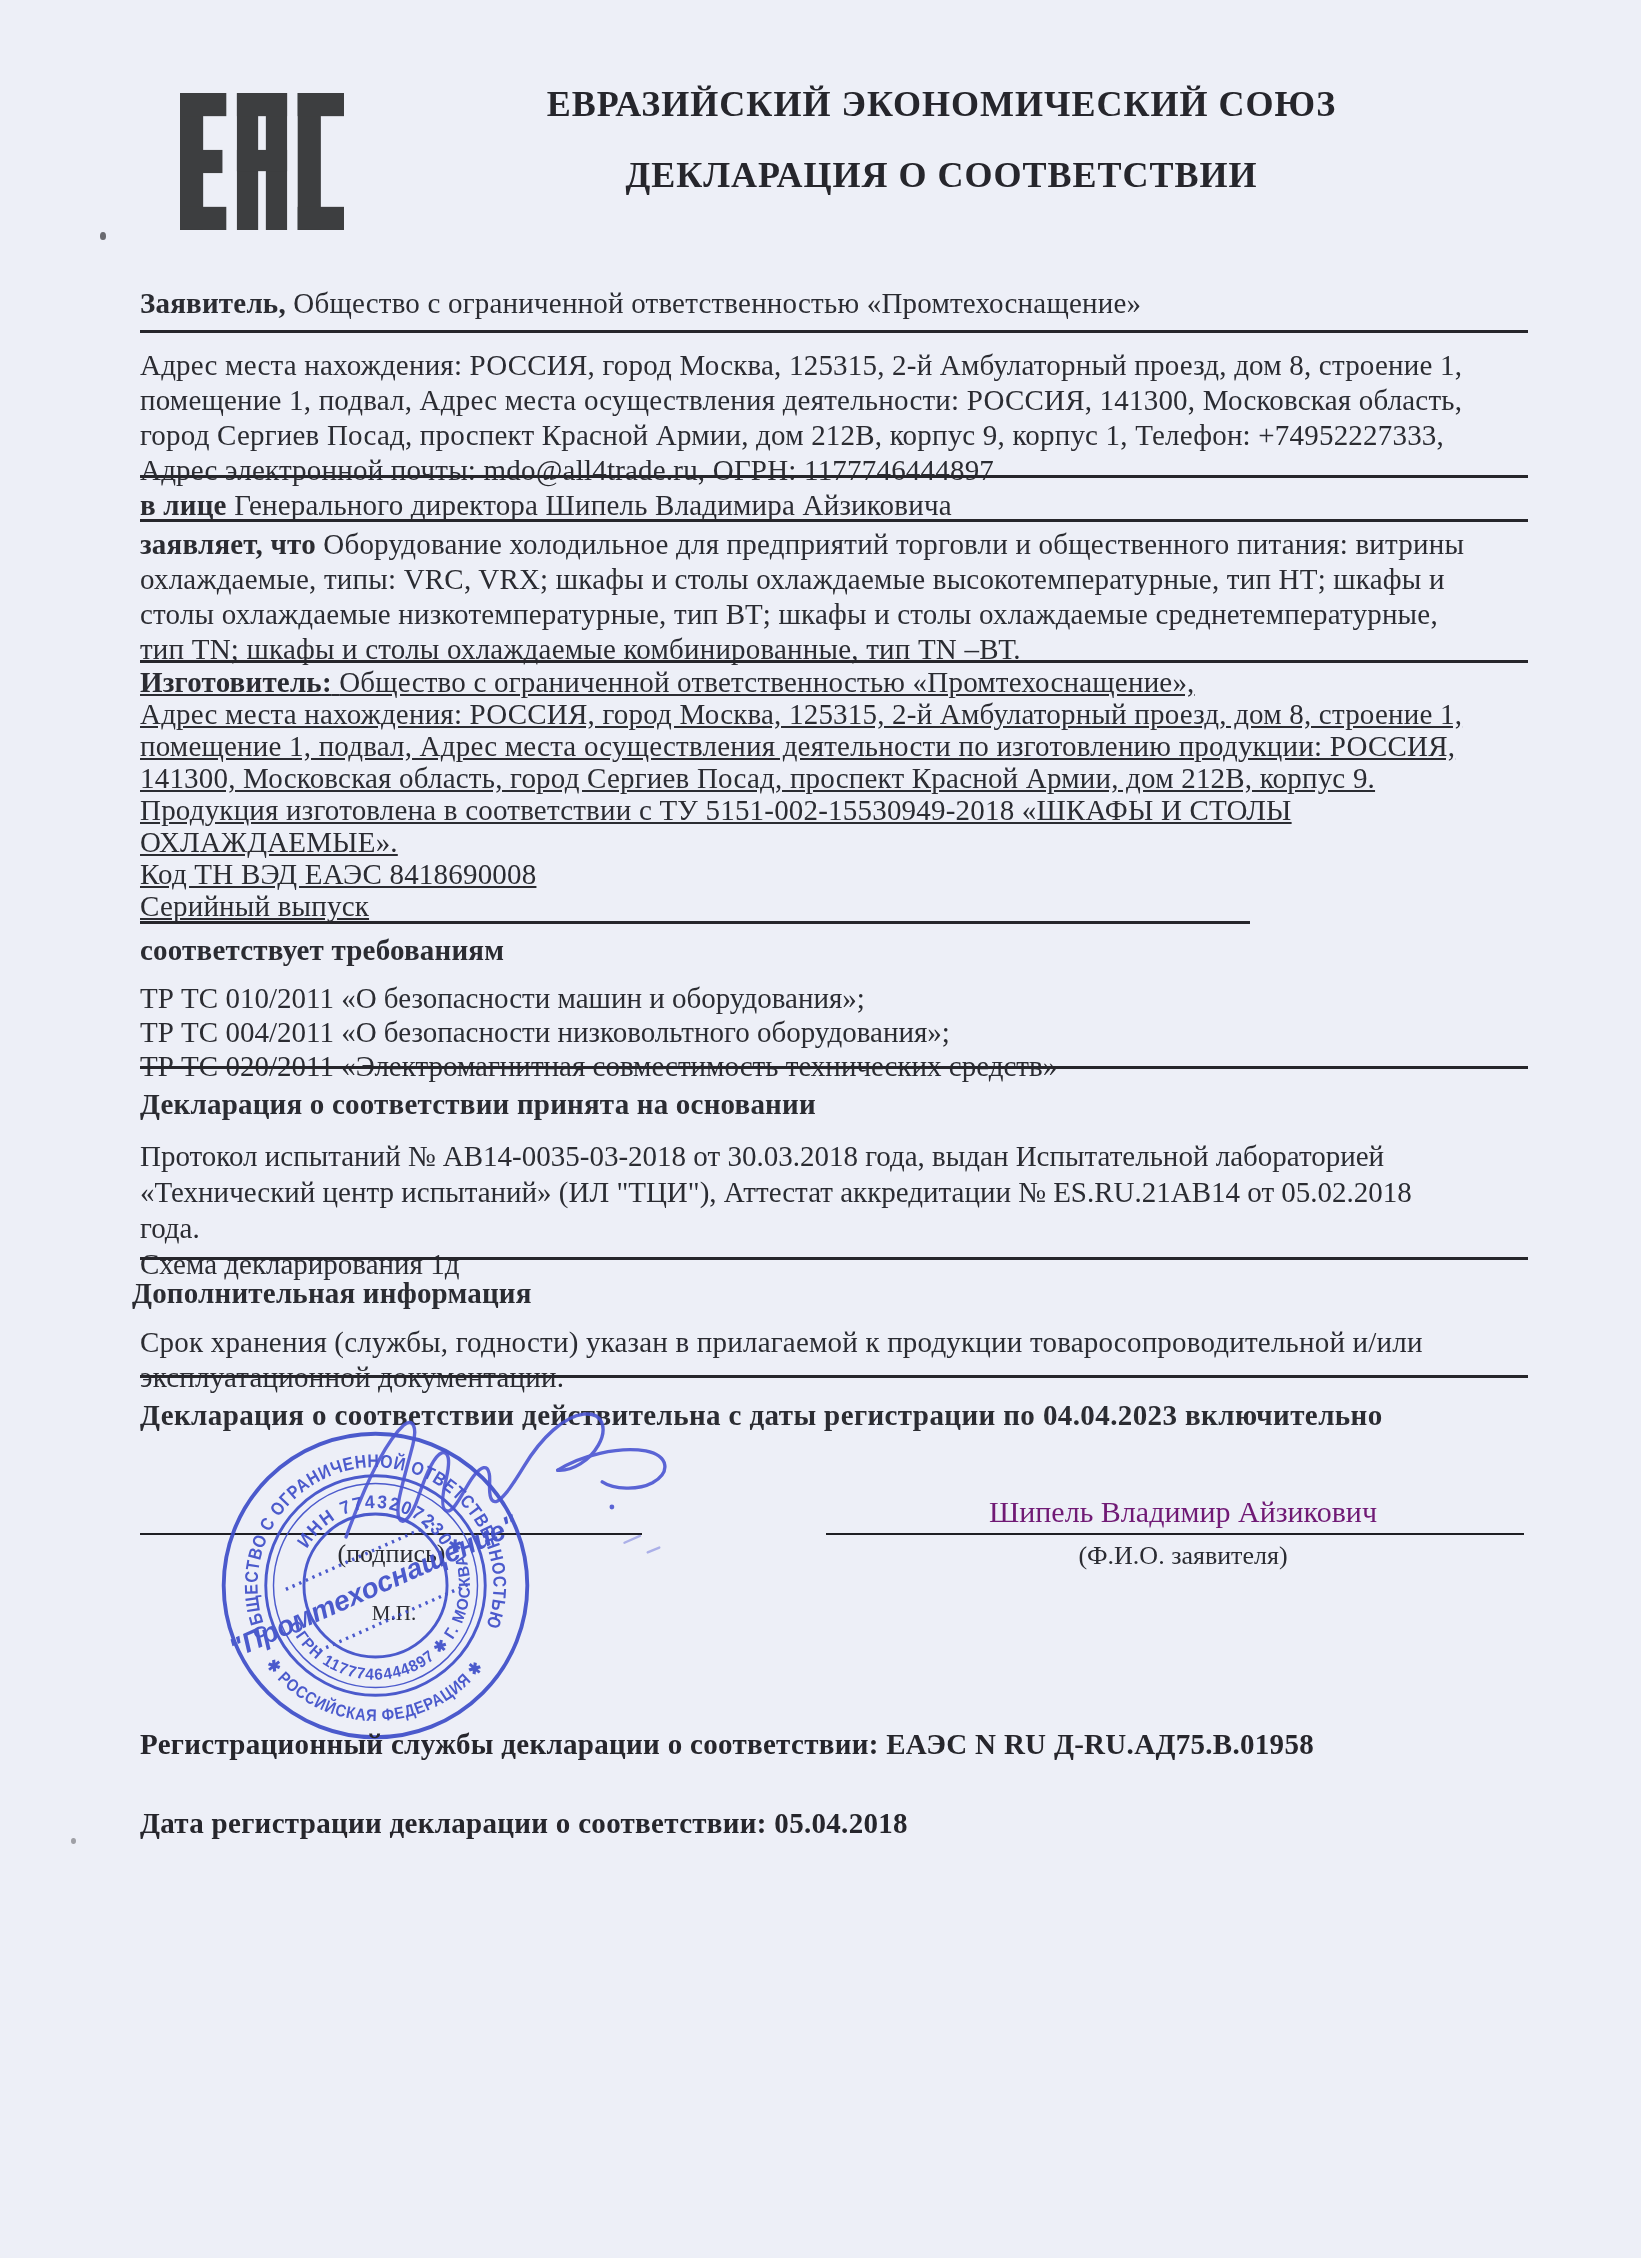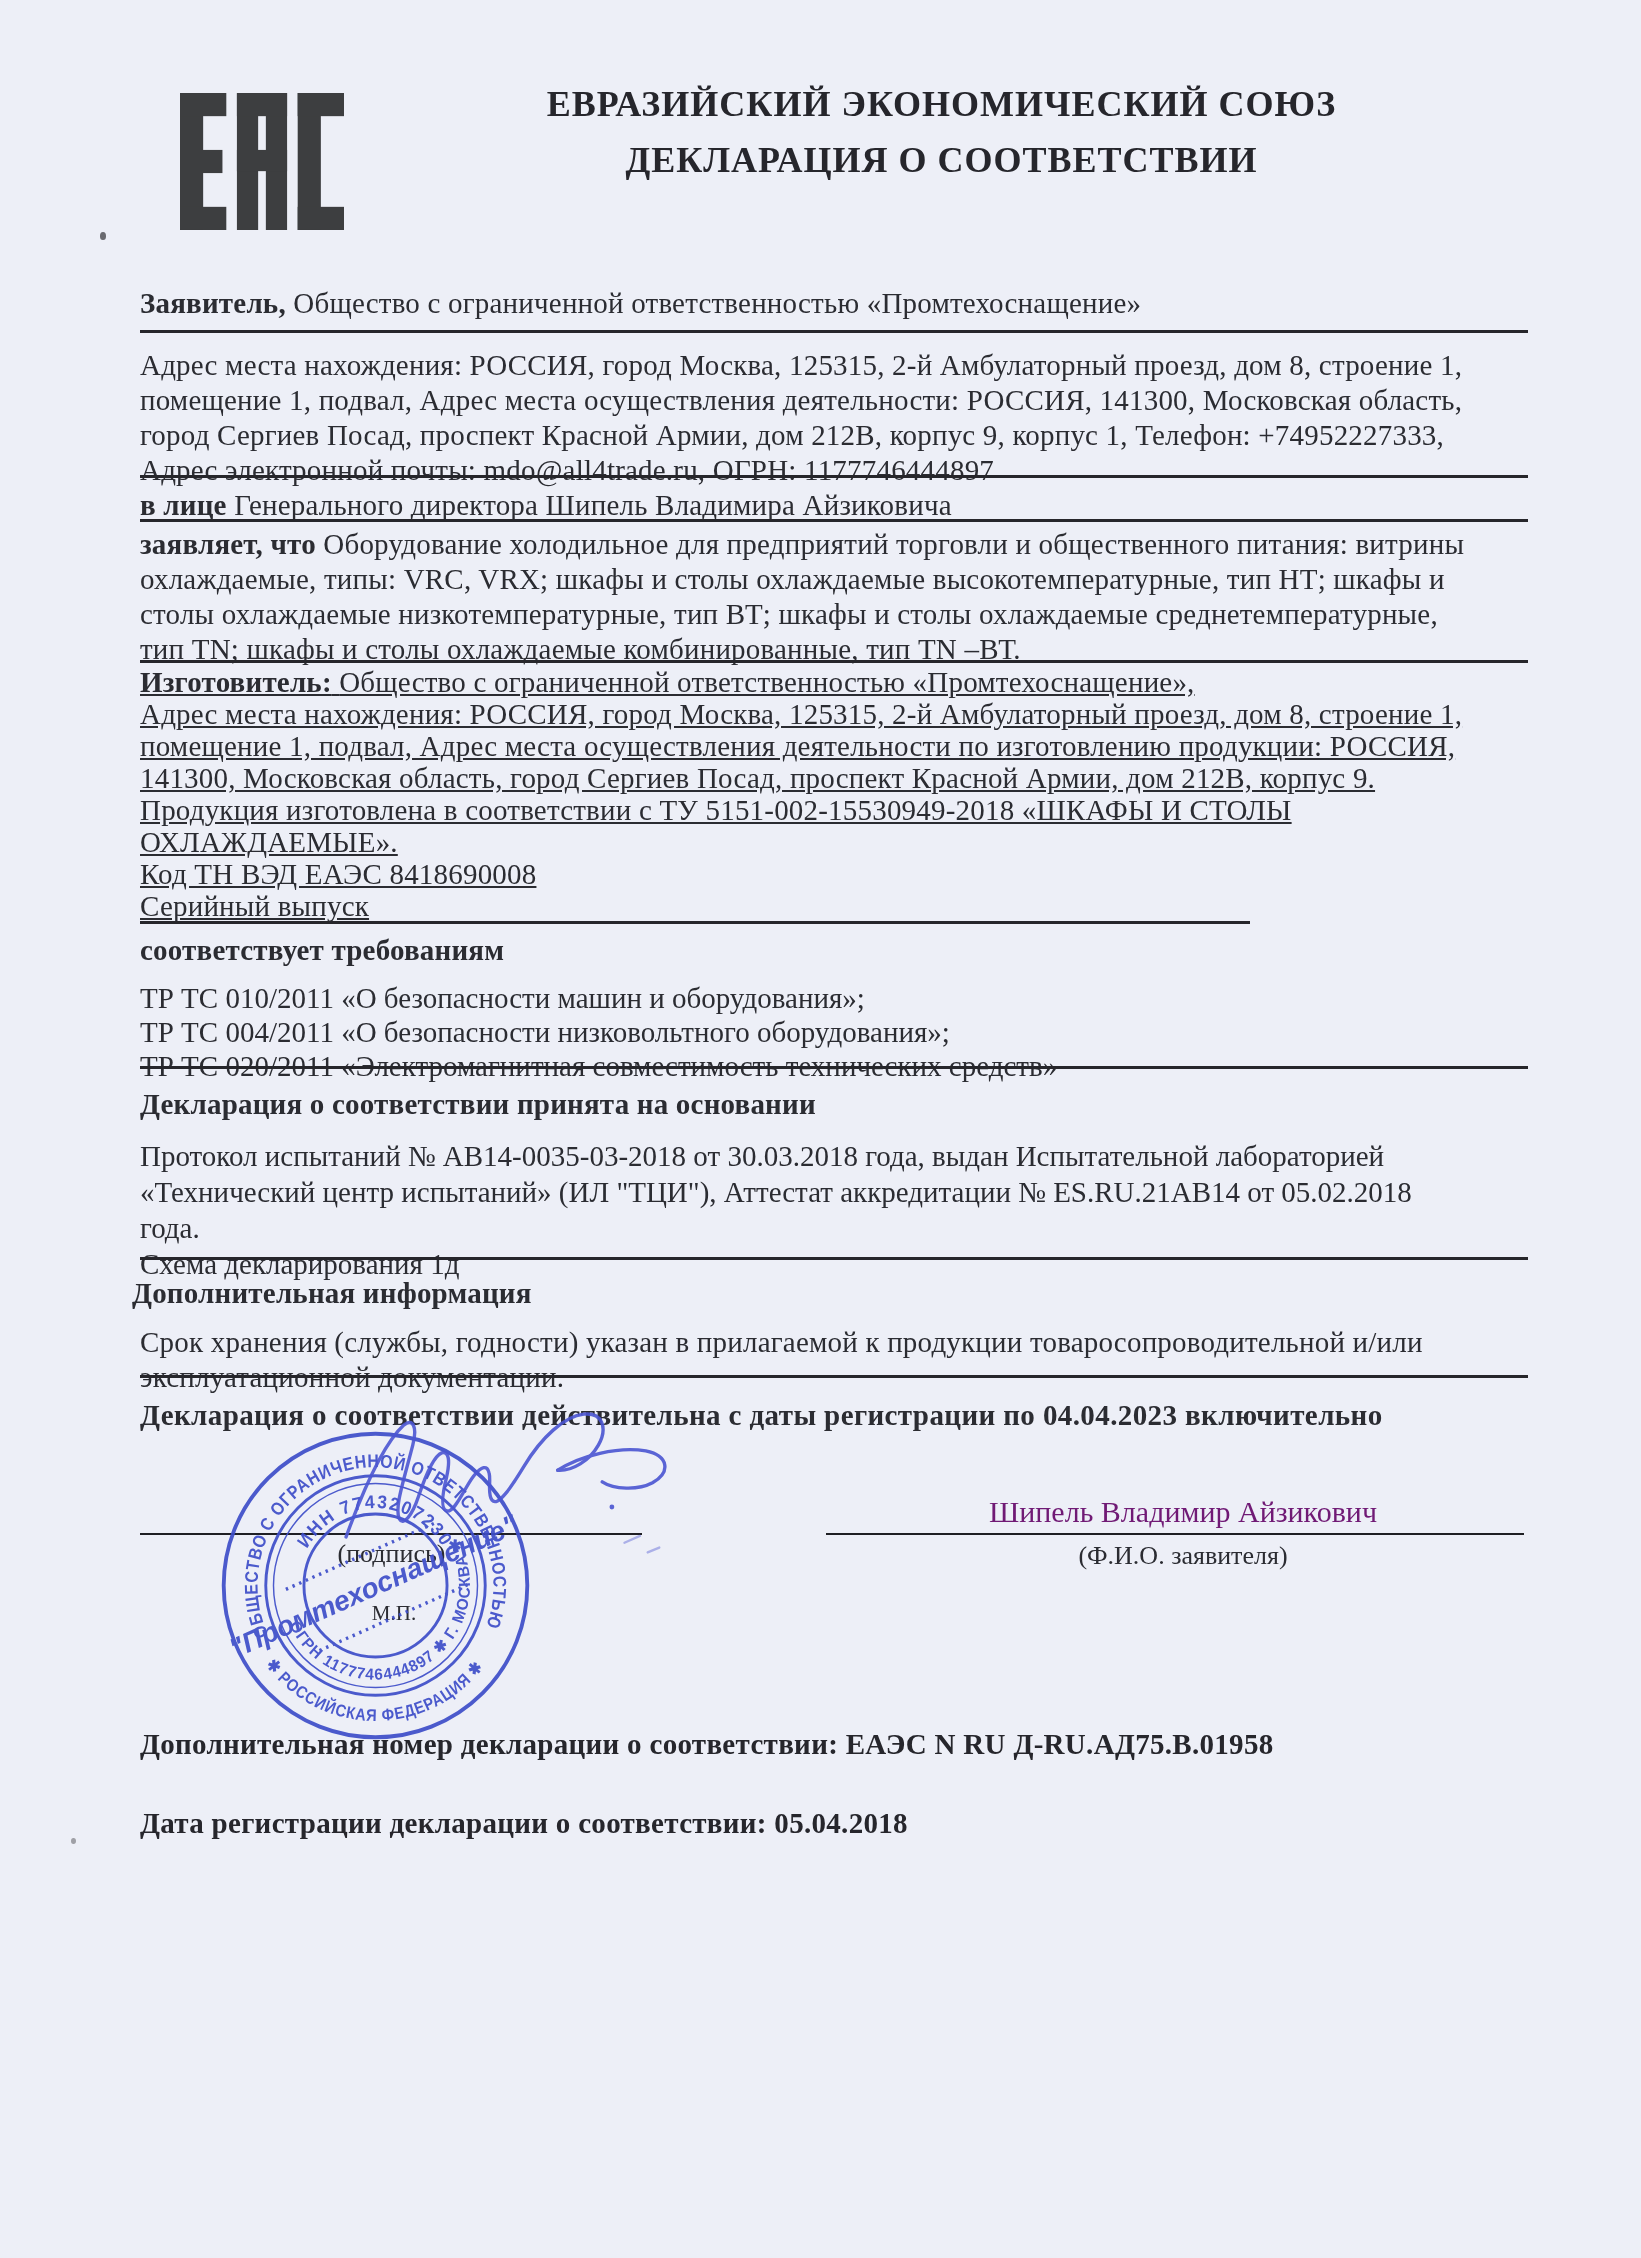--- a/index.html
+++ b/index.html
@@ -44,21 +44,21 @@
     <rect x="59" y="0" width="52" height="24"></rect>
     <rect x="59" y="59" width="52" height="22"></rect>
 
     <rect x="122" y="0" width="24" height="142"></rect>
     <rect x="122" y="0" width="48" height="24"></rect>
     <rect x="122" y="118" width="48" height="24"></rect>
   </g>
 </svg>
 
 <div class="title" style="top:83px;">ЕВРАЗИЙСКИЙ ЭКОНОМИЧЕСКИЙ СОЮЗ</div>
-<div class="title" style="top:139px;">ДЕКЛАРАЦИЯ О СООТВЕТСТВИИ</div>
+<div class="title" style="top:154px;">ДЕКЛАРАЦИЯ О СООТВЕТСТВИИ</div>
 
 <div class="abs body-text" style="left:140px;top:286px;width:1388px;">
   <span class="b">Заявитель,</span>
   <span>Общество с ограниченной ответственностью «Промтехоснащение»</span>
 </div>
 <div class="rule" style="left:140px;top:330px;width:1388px;"></div>
 
 <div class="abs body-text lines" style="left:140px;top:338px;width:1395px;">Адрес места нахождения: РОССИЯ, город Москва, 125315, 2-й Амбулаторный проезд, дом 8, строение 1,
 помещение 1, подвал, Адрес места осуществления деятельности: РОССИЯ, 141300, Московская область,
 город Сергиев Посад, проспект Красной Армии, дом 212В, корпус 9, корпус 1, Телефон: +74952227333,
@@ -157,18 +157,18 @@
 <svg class="sign-svg" width="377" height="174" viewBox="0 0 390 180">
   <g fill="none" stroke="#4b55d2" stroke-width="3.5" stroke-linecap="round" stroke-linejoin="round" opacity="0.9">
     <path d="M 28 152 C 44 108 66 56 88 36 C 97 29 102 38 97 57 C 87 96 78 122 83 133 C 87 141 96 131 103 110 C 111 86 119 68 127 65 C 134 63 136 72 132 90 C 127 110 126 123 132 125 C 140 128 150 102 160 89 C 168 79 174 77 176 86 C 178 94 174 108 179 114 C 185 121 198 102 212 79 C 230 49 254 27 274 25 C 293 23 299 39 289 57 C 280 73 262 84 247 83"></path>
     <path d="M 247 83 C 270 68 310 58 338 63 C 362 68 364 85 345 96 C 330 104 305 103 293 95"></path>
     <circle cx="303" cy="121" r="2.5" fill="#4b55d2" stroke="none"></circle>
     <path d="M 316 158 l 16 -7" opacity="0.45" stroke-width="2.5"></path>
     <path d="M 340 168 l 12 -5" opacity="0.45" stroke-width="2.5"></path>
   </g>
 </svg>
 
-<div class="footer-line" style="top:1728px;width:1395px;">Дополнительная номер декларации о соответствии: ЕАЭС N RU Д-RU.АД75.В.01958</div>
+<div class="footer-line" style="top:1728px;width:1395px;">Регистрационный службы декларации о соответствии: ЕАЭС N RU Д-RU.АД75.В.01958</div>
 <div class="footer-line" style="top:1807px;width:1395px;">Дата регистрации декларации о соответствии: 05.04.2018</div>
 
 <div class="speck" style="left:100px;top:232px;width:5.8px;height:7.7px;"></div>
 <div class="speck" style="left:71px;top:1838px;width:4.8px;height:5.8px;opacity:.6;"></div>
 
 
 </body></html>

